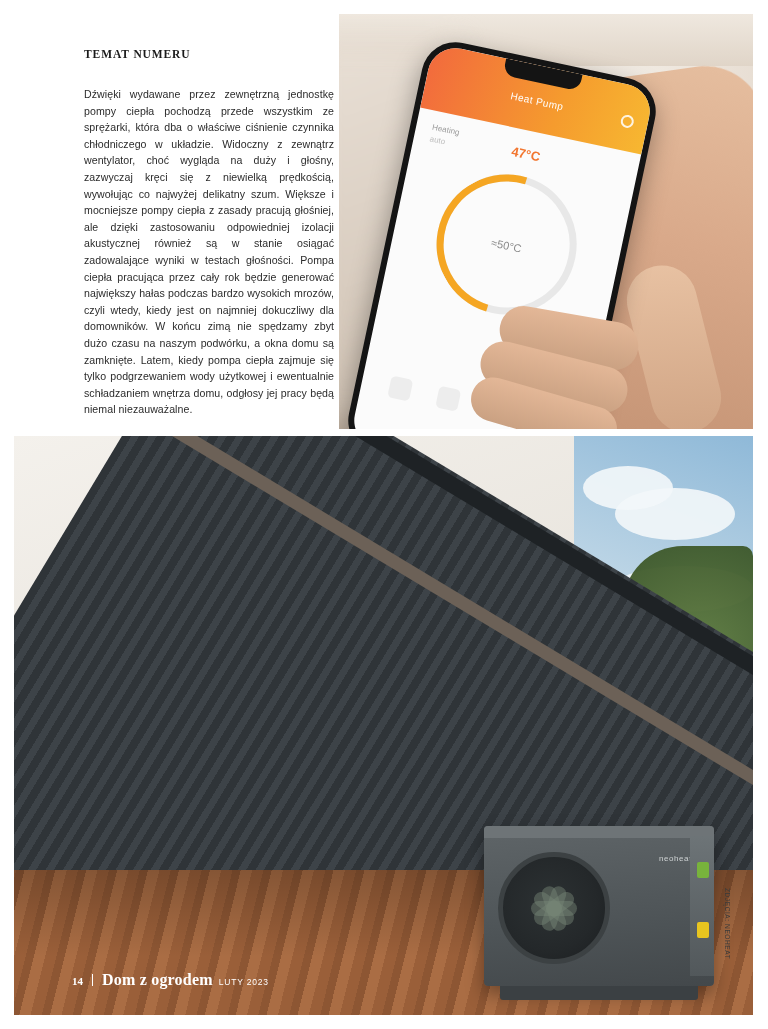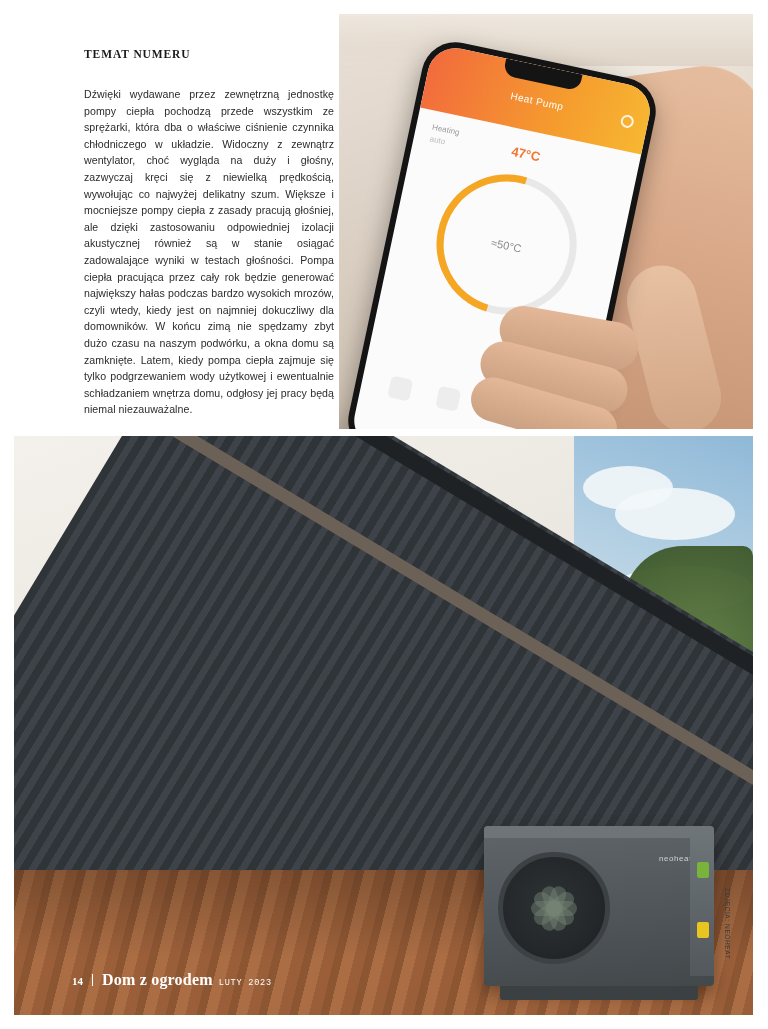--- a/index.html
+++ b/index.html
@@ -454,21 +454,21 @@
   }
   .footer-mag {
     font-size: 16px;
     font-weight: bold;
     font-family: "Liberation Serif", serif;
     letter-spacing: 0.2px;
   }
   .footer-issue {
     font-size: 8.5px;
     letter-spacing: 0.8px;
-    font-family: Liberation Mono, monospace;
+    font-family: Liberation Sans, sans-serif;
   }
 </style>
 </head>
 <body>
 
 <div class="page">
 
   <div class="top-area">
 
     <div class="article-col">

